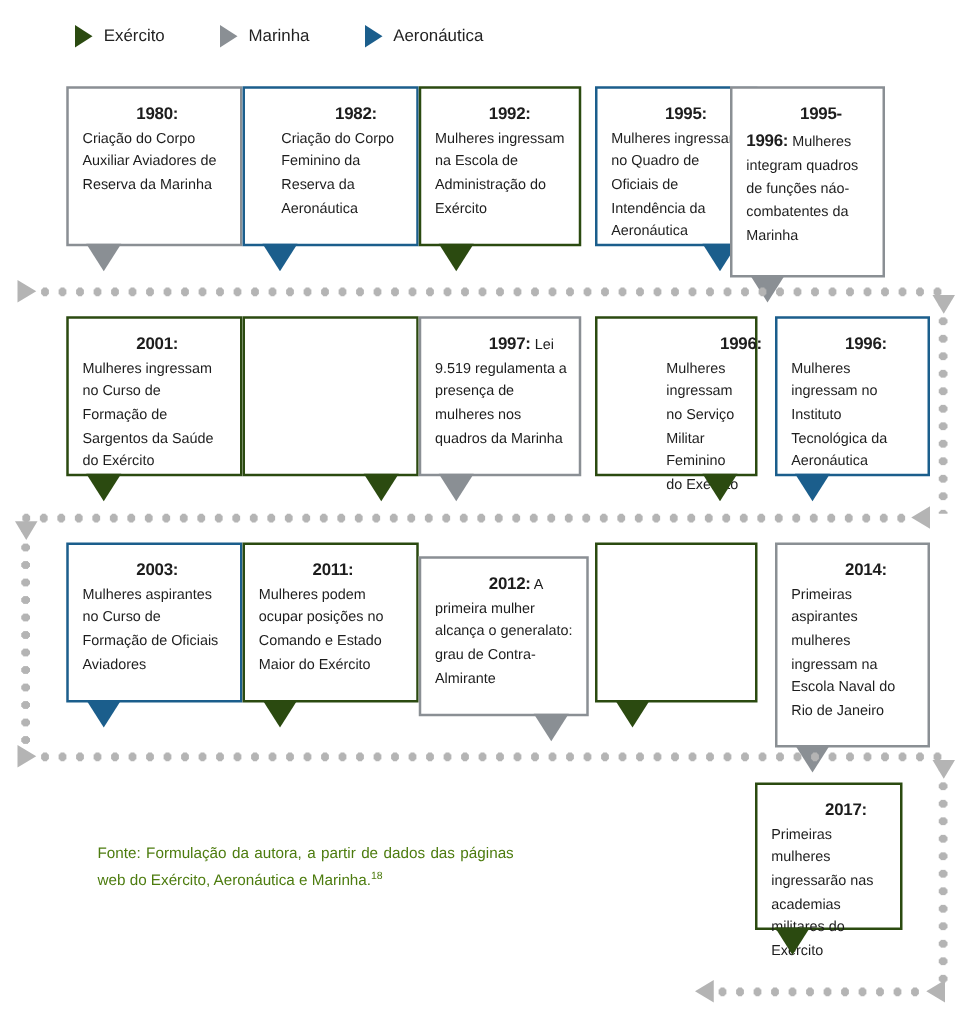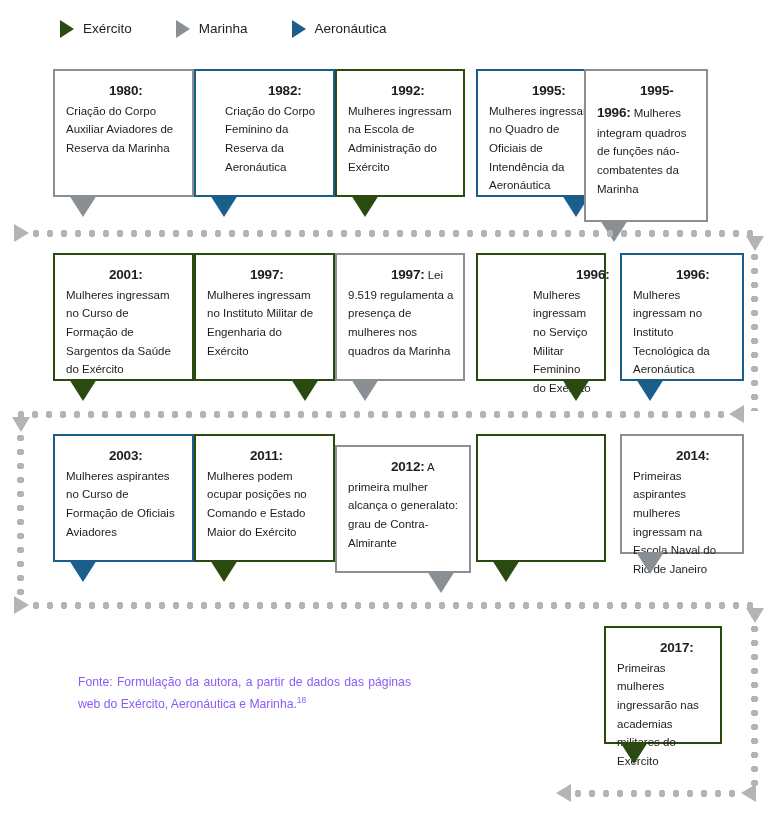--- a/index.html
+++ b/index.html
@@ -32,21 +32,21 @@
   .tri-l{width:0;height:0;border-top:9px solid transparent;border-bottom:9px solid transparent;
          border-right:15px solid #b4b4b4;flex:none;}
   .tri-d{position:absolute;width:0;height:0;border-left:9px solid transparent;
          border-right:9px solid transparent;border-top:15px solid #b4b4b4;}
   
   .vdot{position:absolute;width:7px;
     background-image:radial-gradient(circle closest-side,#b4b4b4 99%,transparent 100%);
     background-size:7px 14px;background-repeat:repeat-y;background-position:center top;}
   
   #fonte{position:absolute;left:78px;top:672px;width:333px;font-size:12.2px;line-height:1.72;
-         text-align:justify;color:#8b5cf6;}
+         text-align:justify;color:#4d7c0f;}
   #fonte sup{font-size:8.4px;vertical-align:super;}
 </style>
 </head>
 <body>
 
 <div id="legend">
   <div class="legend-item">
     <span class="legend-tri" style="border-left-color: rgb(43, 74, 16);"></span>
     <span class="legend-label">Exército</span>
   </div>
@@ -79,21 +79,20 @@
     </div>
     <div class="card" style="left: 584px; top: 69px; width: 124px; height: 153px; border-color: rgb(138, 143, 148);">
       <div class="card-text"><b>1995-1996:</b><span> Mulheres integram quadros de funções náo-combatentes da Marinha</span></div>
       <div class="ptr left" style="border-top-color: rgb(138, 143, 148);"></div>
     </div>
     <div class="card" style="left: 53px; top: 253px; width: 141px; height: 128px; border-color: rgb(43, 74, 16);">
       <div class="card-text"><b>2001:</b><span> Mulheres ingressam no Curso de Formação de Sargentos da Saúde do Exército</span></div>
       <div class="ptr left" style="border-top-color: rgb(43, 74, 16);"></div>
     </div>
     <div class="card" style="left: 194px; top: 253px; width: 141px; height: 128px; border-color: rgb(43, 74, 16);">
-      <div class="card-text"><b>1997:</b><span> Mulheres ingressam no Instituto Militar de Engenharia do Exército</span></div>
       <div class="ptr right" style="border-top-color: rgb(43, 74, 16);"></div>
     </div>
     <div class="card" style="left: 335px; top: 253px; width: 130px; height: 128px; border-color: rgb(138, 143, 148);">
       <div class="card-text"><b>1997:</b><span> Lei 9.519 regulamenta a presença de mulheres nos quadros da Marinha</span></div>
       <div class="ptr left" style="border-top-color: rgb(138, 143, 148);"></div>
     </div>
     <div class="card" style="left: 476px; top: 253px; width: 130px; height: 128px; border-color: rgb(43, 74, 16); padding-left: 44px;">
       <div class="card-text"><b>1996:</b><span> Mulheres ingressam no Serviço Militar Feminino do Exército</span></div>
       <div class="ptr right" style="border-top-color: rgb(43, 74, 16);"></div>
     </div>
@@ -109,21 +108,21 @@
       <div class="card-text"><b>2011:</b><span> Mulheres podem ocupar posições no Comando e Estado Maior do Exército</span></div>
       <div class="ptr left" style="border-top-color: rgb(43, 74, 16);"></div>
     </div>
     <div class="card" style="left: 335px; top: 445px; width: 136px; height: 128px; border-color: rgb(138, 143, 148);">
       <div class="card-text"><b>2012:</b><span> A primeira mulher alcança o generalato: grau de Contra-Almirante</span></div>
       <div class="ptr right" style="border-top-color: rgb(138, 143, 148);"></div>
     </div>
     <div class="card" style="left: 476px; top: 434px; width: 130px; height: 128px; border-color: rgb(43, 74, 16);">
       <div class="ptr left" style="border-top-color: rgb(43, 74, 16);"></div>
     </div>
-    <div class="card" style="left: 620px; top: 434px; width: 124px; height: 120px; border-color: rgb(138, 143, 148);">
+    <div class="card" style="left: 620px; top: 434px; width: 124px; height: 164px; border-color: rgb(138, 143, 148);">
       <div class="card-text"><b>2014:</b><span> Primeiras aspirantes mulheres ingressam na Escola Naval do Rio de Janeiro</span></div>
       <div class="ptr left" style="border-top-color: rgb(138, 143, 148);"></div>
     </div>
     <div class="card" style="left: 604px; top: 626px; width: 118px; height: 118px; border-color: rgb(43, 74, 16);">
       <div class="card-text"><b>2017:</b><span> Primeiras mulheres ingressarão nas academias militares do Exército</span></div>
       <div class="ptr left" style="border-top-color: rgb(43, 74, 16);"></div>
     </div>
     <div class="strip" style="left: 14px; top: 229px; width: 745px;">
       <div class="tri-r"></div>
       <div class="dotline"></div>

